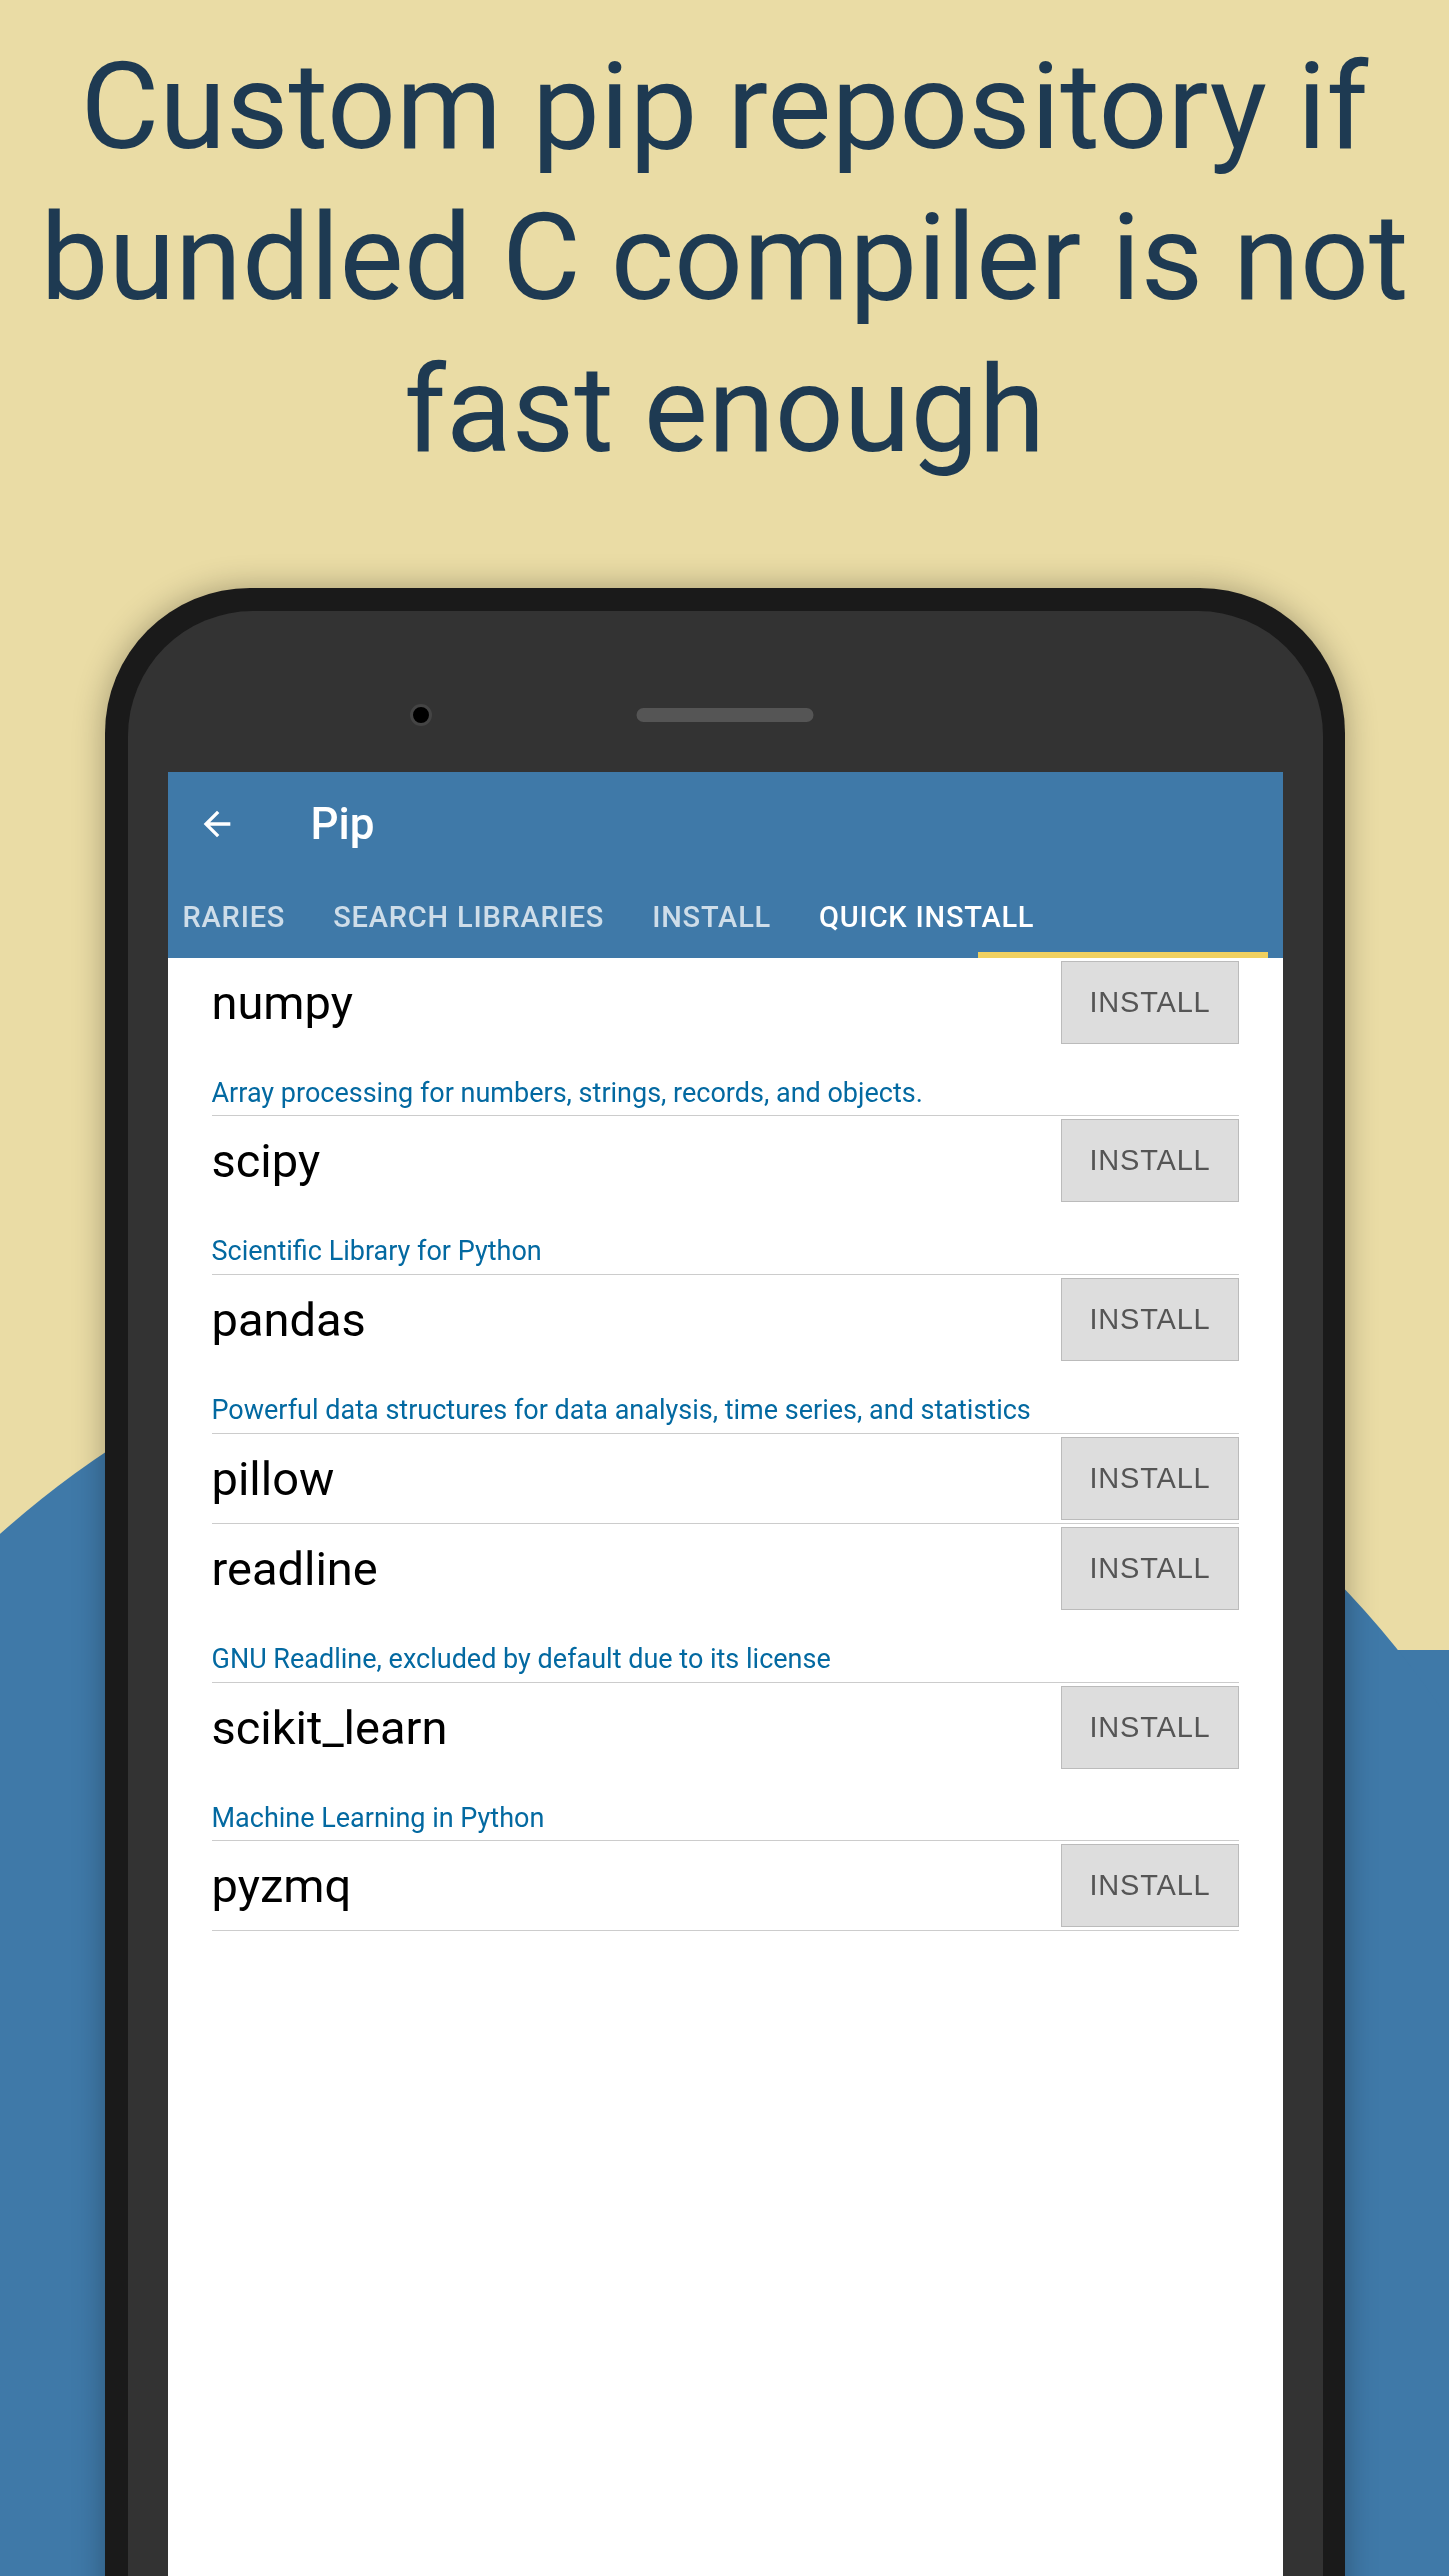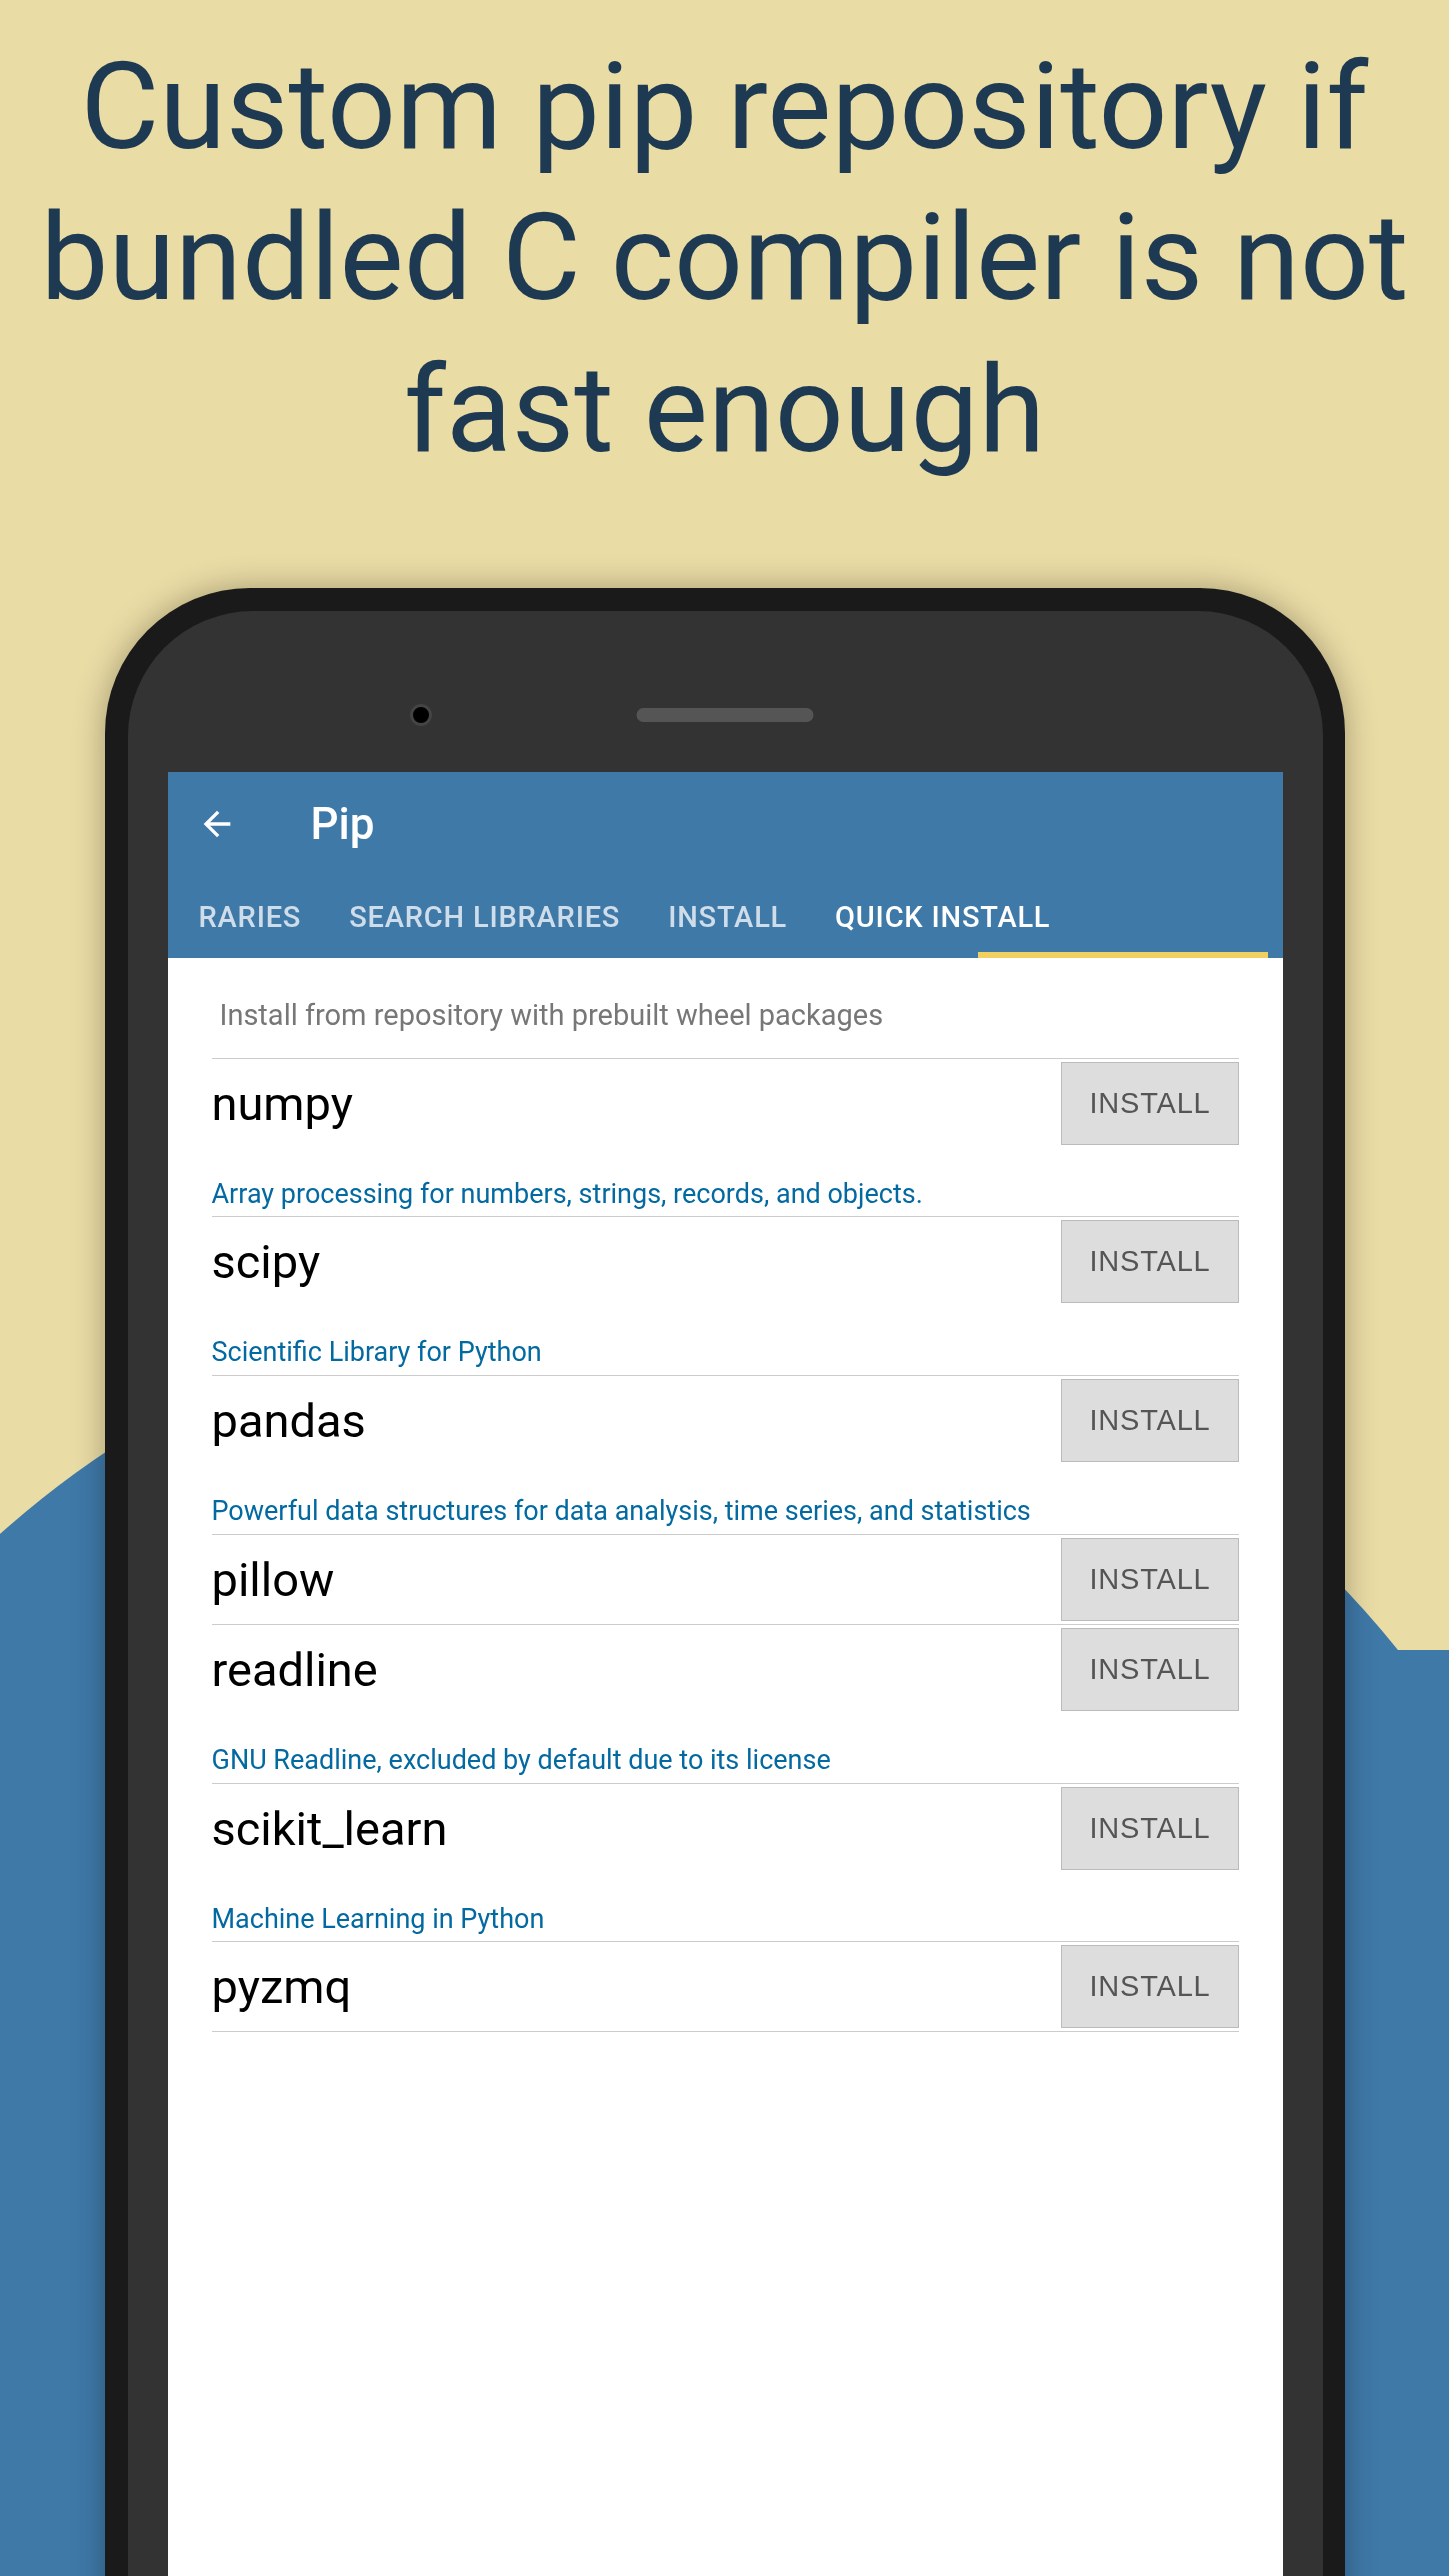--- a/index.html
+++ b/index.html
@@ -192,21 +192,21 @@
   font-size: 44px;
   font-weight: 500;
 }
 
 
 .tabs {
   height: 81px;
   background: #3f79a8;
   display: flex;
   align-items: center;
-  padding: 0 31px;
+  padding: 0 15px;
   gap: 48px;
   position: relative;
 }
 
 .tab {
   color: rgba(255,255,255,0.75);
   font-size: 29px;
   font-weight: 500;
   letter-spacing: 0.8px;
   cursor: pointer;
@@ -301,21 +301,20 @@
 
       <div class="tabs">
         <span class="tab">RARIES</span>
         <span class="tab">SEARCH LIBRARIES</span>
         <span class="tab">INSTALL</span>
         <span class="tab active">QUICK INSTALL</span>
         <div class="tab-indicator"></div>
       </div>
 
       <div class="content">
-        <div class="section-header">Install from repository with prebuilt wheel packages</div>
 
         <div class="package">
           <div class="package-row">
             <span class="package-name">numpy</span>
             <button class="install-btn">INSTALL</button>
           </div>
           <div class="package-desc">Array processing for numbers, strings, records, and objects.</div>
         </div>
 
         <div class="package">

